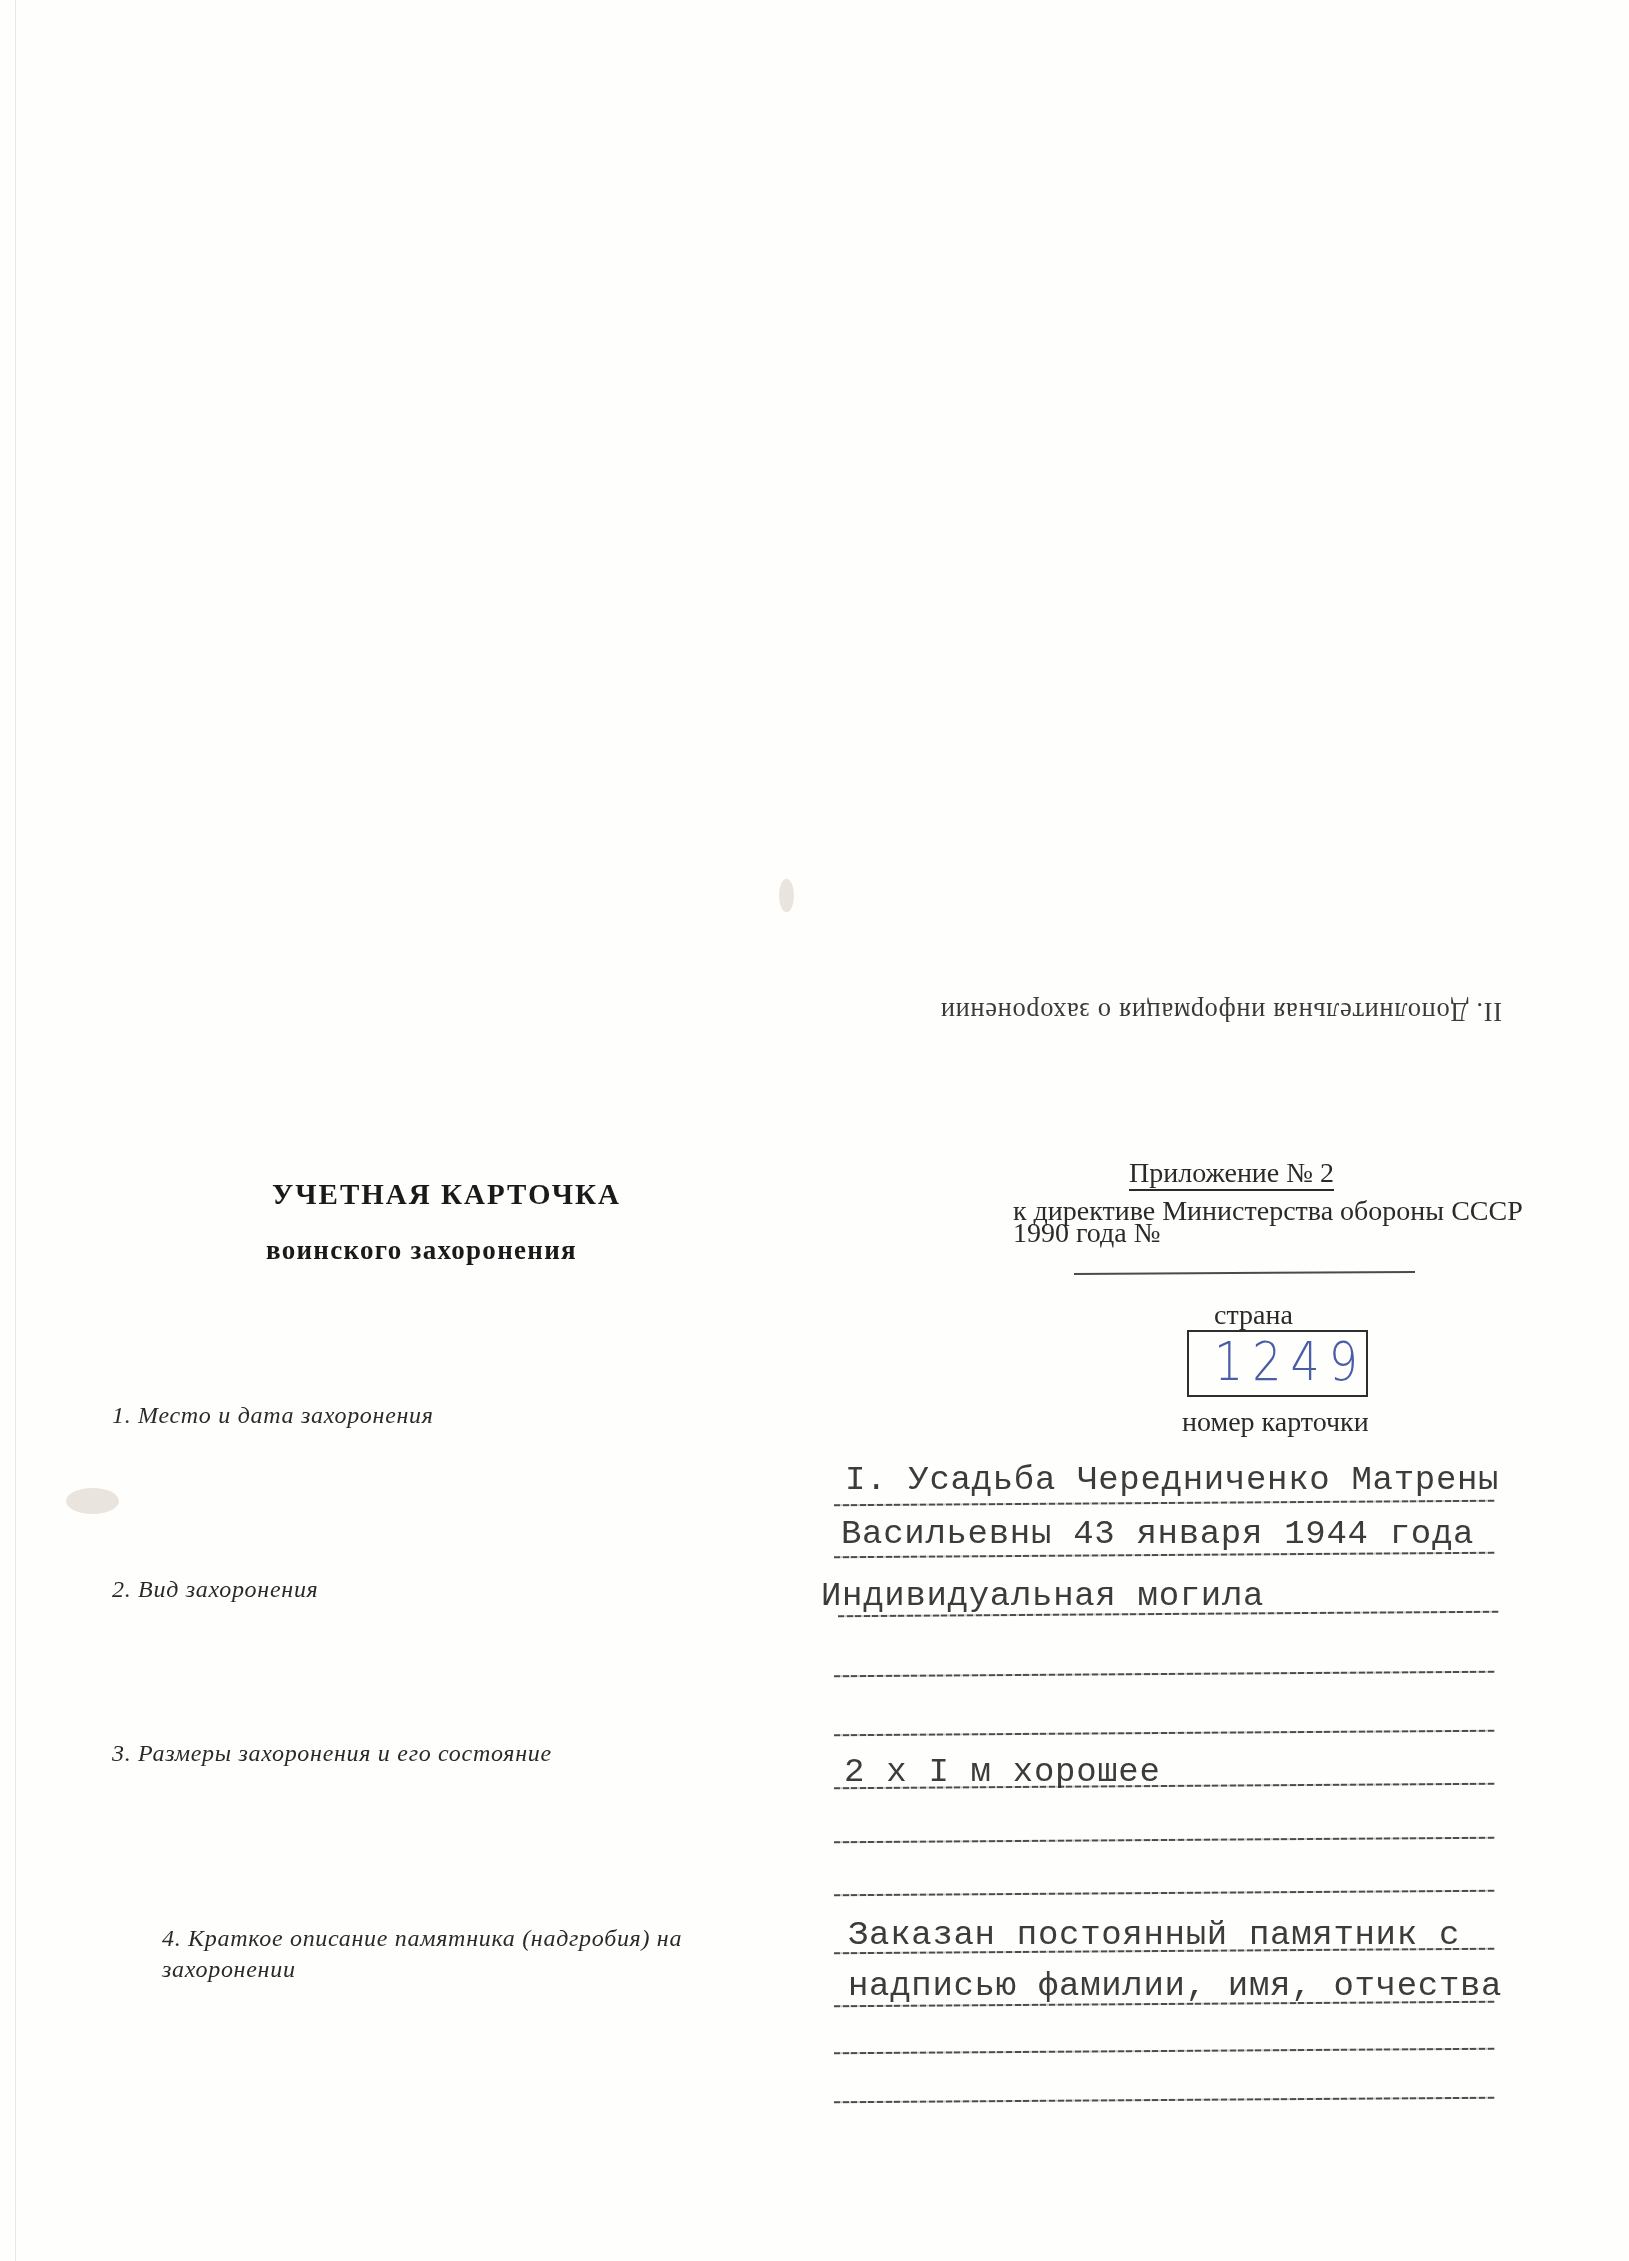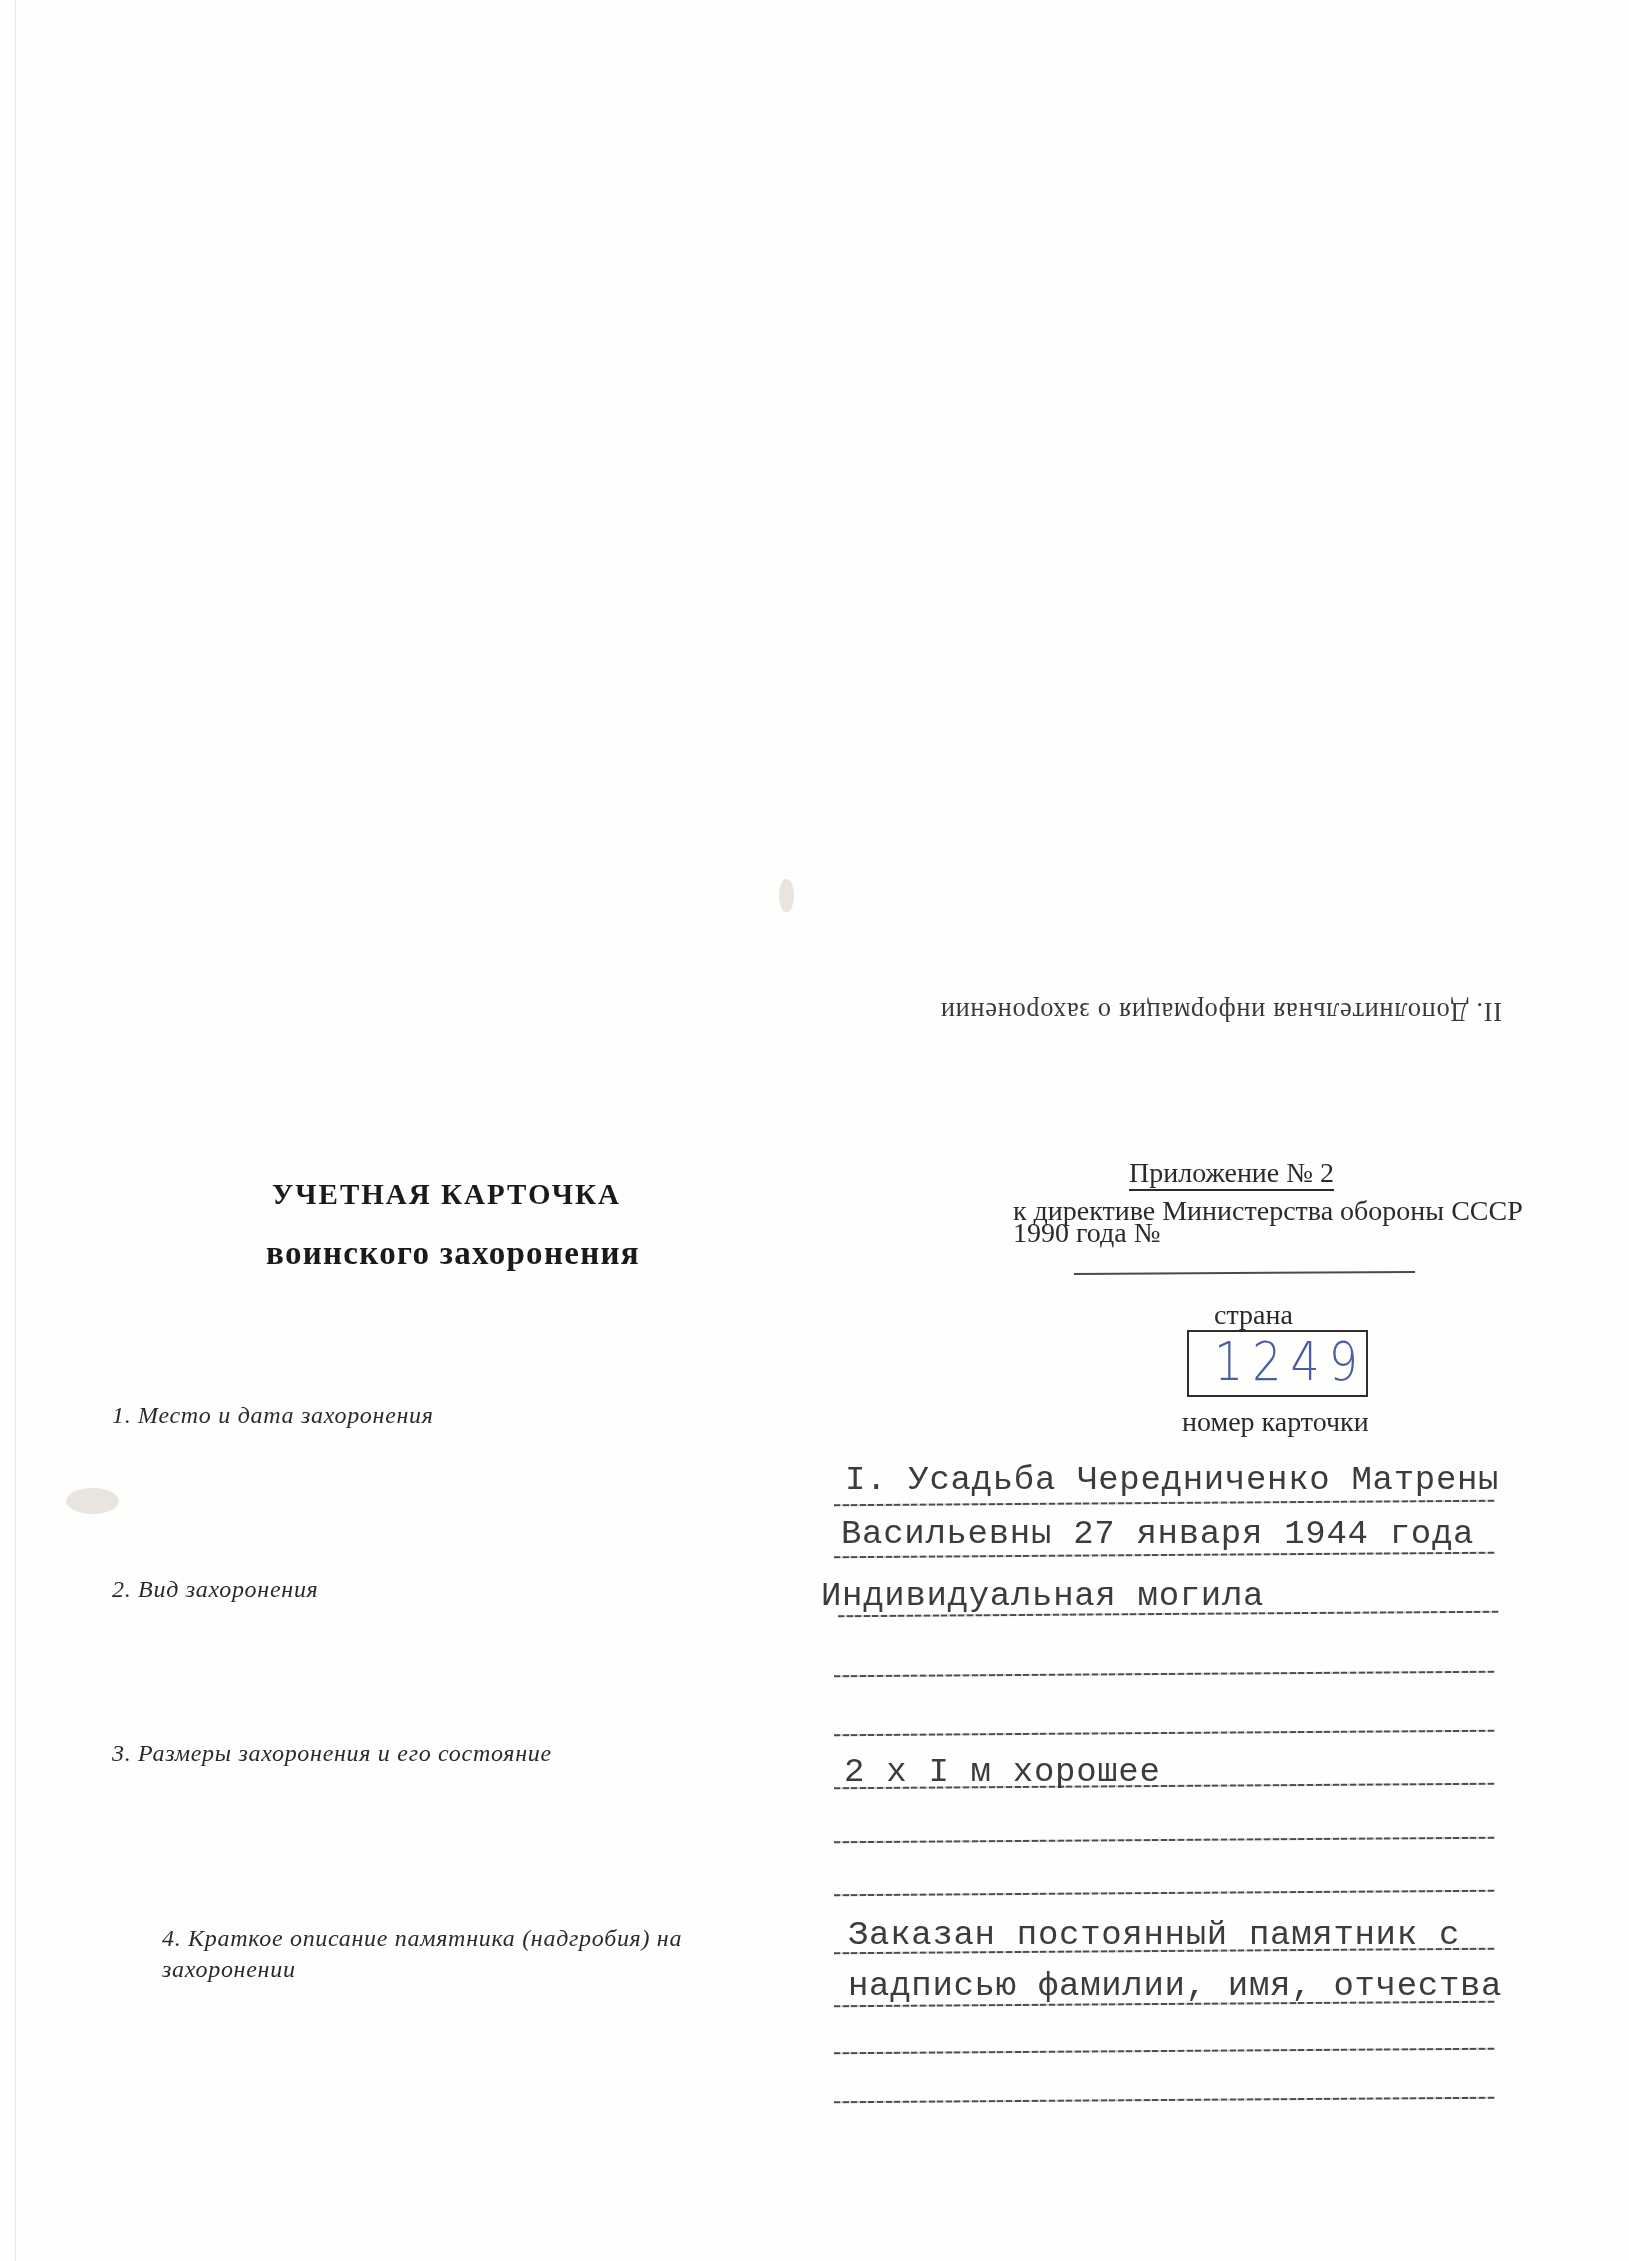--- a/index.html
+++ b/index.html
@@ -11,21 +11,21 @@
   }
   .edge { position:absolute; left:14.5px; top:0; width:1.3px; height:2261px; background:#ece6e0; }
   .abs { position:absolute; white-space:nowrap; }
   .print { font-family:"Liberation Serif", "DejaVu Serif", serif; color:#262626; }
   .typed {
     font-family:"Liberation Mono", "DejaVu Sans Mono", monospace;
     color:#3c3c3c; font-size:34px; letter-spacing:0.7px;
   }
   .upside { transform:rotate(180deg); transform-origin:center center; font-size:26.4px; color:#3a3a3a; letter-spacing:0.7px; }
   .title { font-size:29px; font-weight:bold; letter-spacing:2px; color:#1a1a1a; }
-  .subtitle { font-size:33px; font-weight:bold; letter-spacing:1.3px; color:#1a1a1a; }
+  .subtitle { font-size:27px; font-weight:bold; letter-spacing:1.3px; color:#1a1a1a; }
   .small { font-size:28px; color:#2a2a2a; }
   .label { font-size:24px; color:#2a2a2a; letter-spacing:0.7px;font-style:italic; }
   .rule { position:absolute; height:2px; background:#2c2c2c; opacity:0.85; }
   .rule.dotted { background:repeating-linear-gradient(90deg,#2c2c2c 0 6px, rgba(0,0,0,0.25) 6px 8.6px); height:2px; }
   .uline { border-bottom:2px solid #2a2a2a; padding-bottom:1.3px; }
   .box {
     position:absolute; border:2px solid #2e2e2e; border-top-width:2.6px; border-bottom-width:2.6px;
   }
   .handwritten {
     font-family:"DejaVu Sans", sans-serif; font-weight:300;
@@ -57,21 +57,21 @@
 <div class="abs print small" style="left:1124px; top:1246px;"></div>
 <div class="abs print small" style="left:1214px; top:1299px;">страна</div>
 
 <div class="box" style="left:1187px; top:1330px; width:177px; height:63px;"></div>
 <div class="abs handwritten" style="left:1214px; top:1330px;">1249</div>
 <div class="abs print small" style="left:1182px; top:1406px;">номер карточки</div>
 
 <div class="abs print label" style="left:112px; top:1402px;">1. Место и дата захоронения</div>
 <div class="abs typed" style="left:845px; top:1461px;">I. Усадьба Чередниченко Матрены</div>
 <div class="rule dotted" style="left:834px; top:1502px; width:661px; transform:rotate(-0.4deg);"></div>
-<div class="abs typed" style="left:841px; top:1515px;">Васильевны 27 января 1944 года</div>
+<div class="abs typed" style="left:841px; top:1515px;">Васильевны 43 января 1944 года</div>
 <div class="rule dotted" style="left:834px; top:1554px; width:661px; transform:rotate(-0.4deg);"></div>
 
 <div class="abs print label" style="left:112px; top:1576px;">2. Вид захоронения</div>
 <div class="abs typed" style="left:821px; top:1577px;">Индивидуальная могила</div>
 <div class="rule dotted" style="left:838px; top:1613px; width:661px; transform:rotate(-0.4deg);"></div>
 <div class="rule dotted" style="left:834px; top:1673px; width:661px; transform:rotate(-0.4deg);"></div>
 <div class="rule dotted" style="left:834px; top:1732px; width:661px; transform:rotate(-0.4deg);"></div>
 
 <div class="abs print label" style="left:112px; top:1740px;">3. Размеры захоронения и его состояние</div>
 <div class="abs typed" style="left:844px; top:1753px;">2 х I м хорошее</div>

